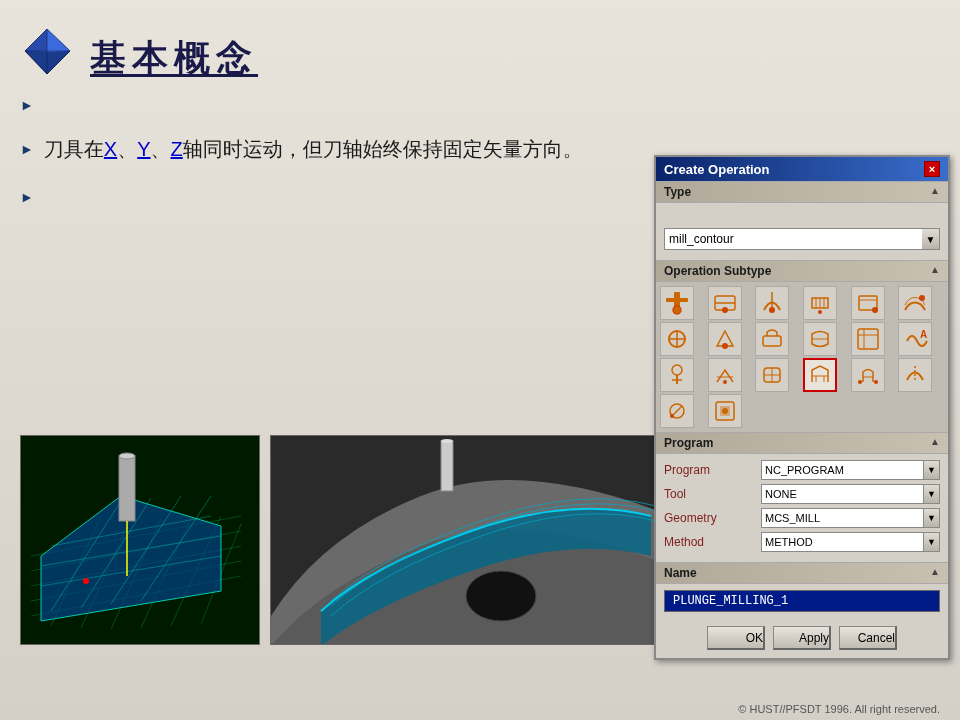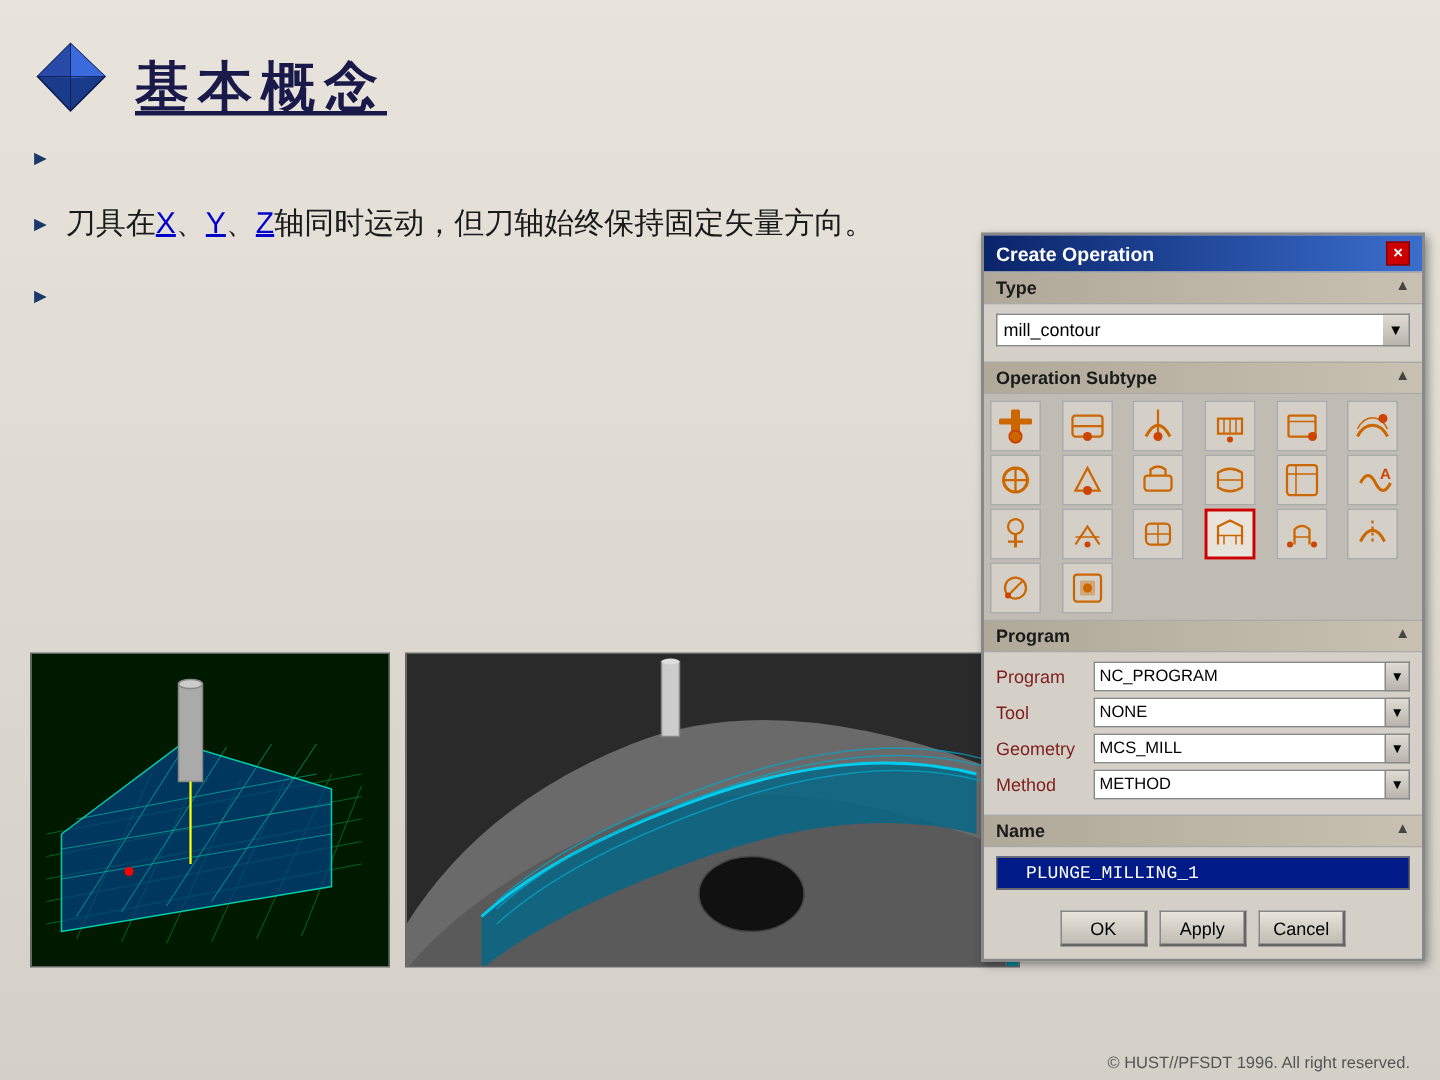--- a/index.html
+++ b/index.html
@@ -186,20 +186,21 @@
     .section-content {
       padding: 6px 8px;
       background: #d4d0c8;
     }
 
     
     .dropdown-row {
       display: flex;
       align-items: center;
       margin-bottom: 4px;
+      margin-top: 19px;
     }
 
     .dropdown-full {
       width: 100%;
       height: 22px;
       background: white;
       border: 1px solid #888;
       font-size: 12px;
       padding: 0 4px;
       display: flex;
@@ -258,20 +259,21 @@
 
     .location-label {
       width: 65px;
       color: #7f1d1d;
       flex-shrink: 0;
     }
 
     .location-dropdown-wrapper {
       flex: 1;
       display: flex;
+      margin-left: 32px;
     }
 
     .location-dropdown {
       flex: 1;
       height: 20px;
       background: white;
       border: 1px solid #888;
       font-size: 11px;
       padding: 0 3px;
       display: flex;
@@ -293,21 +295,21 @@
 
     
     .name-input {
       width: 100%;
       height: 22px;
       background: #001a88;
       color: #ffffff;
       border: 1px solid #666;
       font-size: 12px;
       font-family: 'Courier New', monospace;
-      padding: 0 19px;
+      padding: 0 8px;
       outline: none;
     }
 
     
     .dialog-buttons {
       display: flex;
       justify-content: center;
       gap: 8px;
       padding: 8px;
       background: #d4d0c8;
@@ -317,21 +319,21 @@
       width: 58px;
       height: 24px;
       background: linear-gradient(to bottom, #e8e4dc, #c0bcb4);
       border: 1px solid #888;
       border-bottom: 2px solid #666;
       border-right: 2px solid #666;
       font-size: 12px;
       cursor: pointer;
       display: flex;
       align-items: center;
-      justify-content: center;
+      justify-content: flex-end;
     }
 
     
     .icon-svg {
       width: 26px;
       height: 26px;
     }
   </style>
 </head>
 <body>

